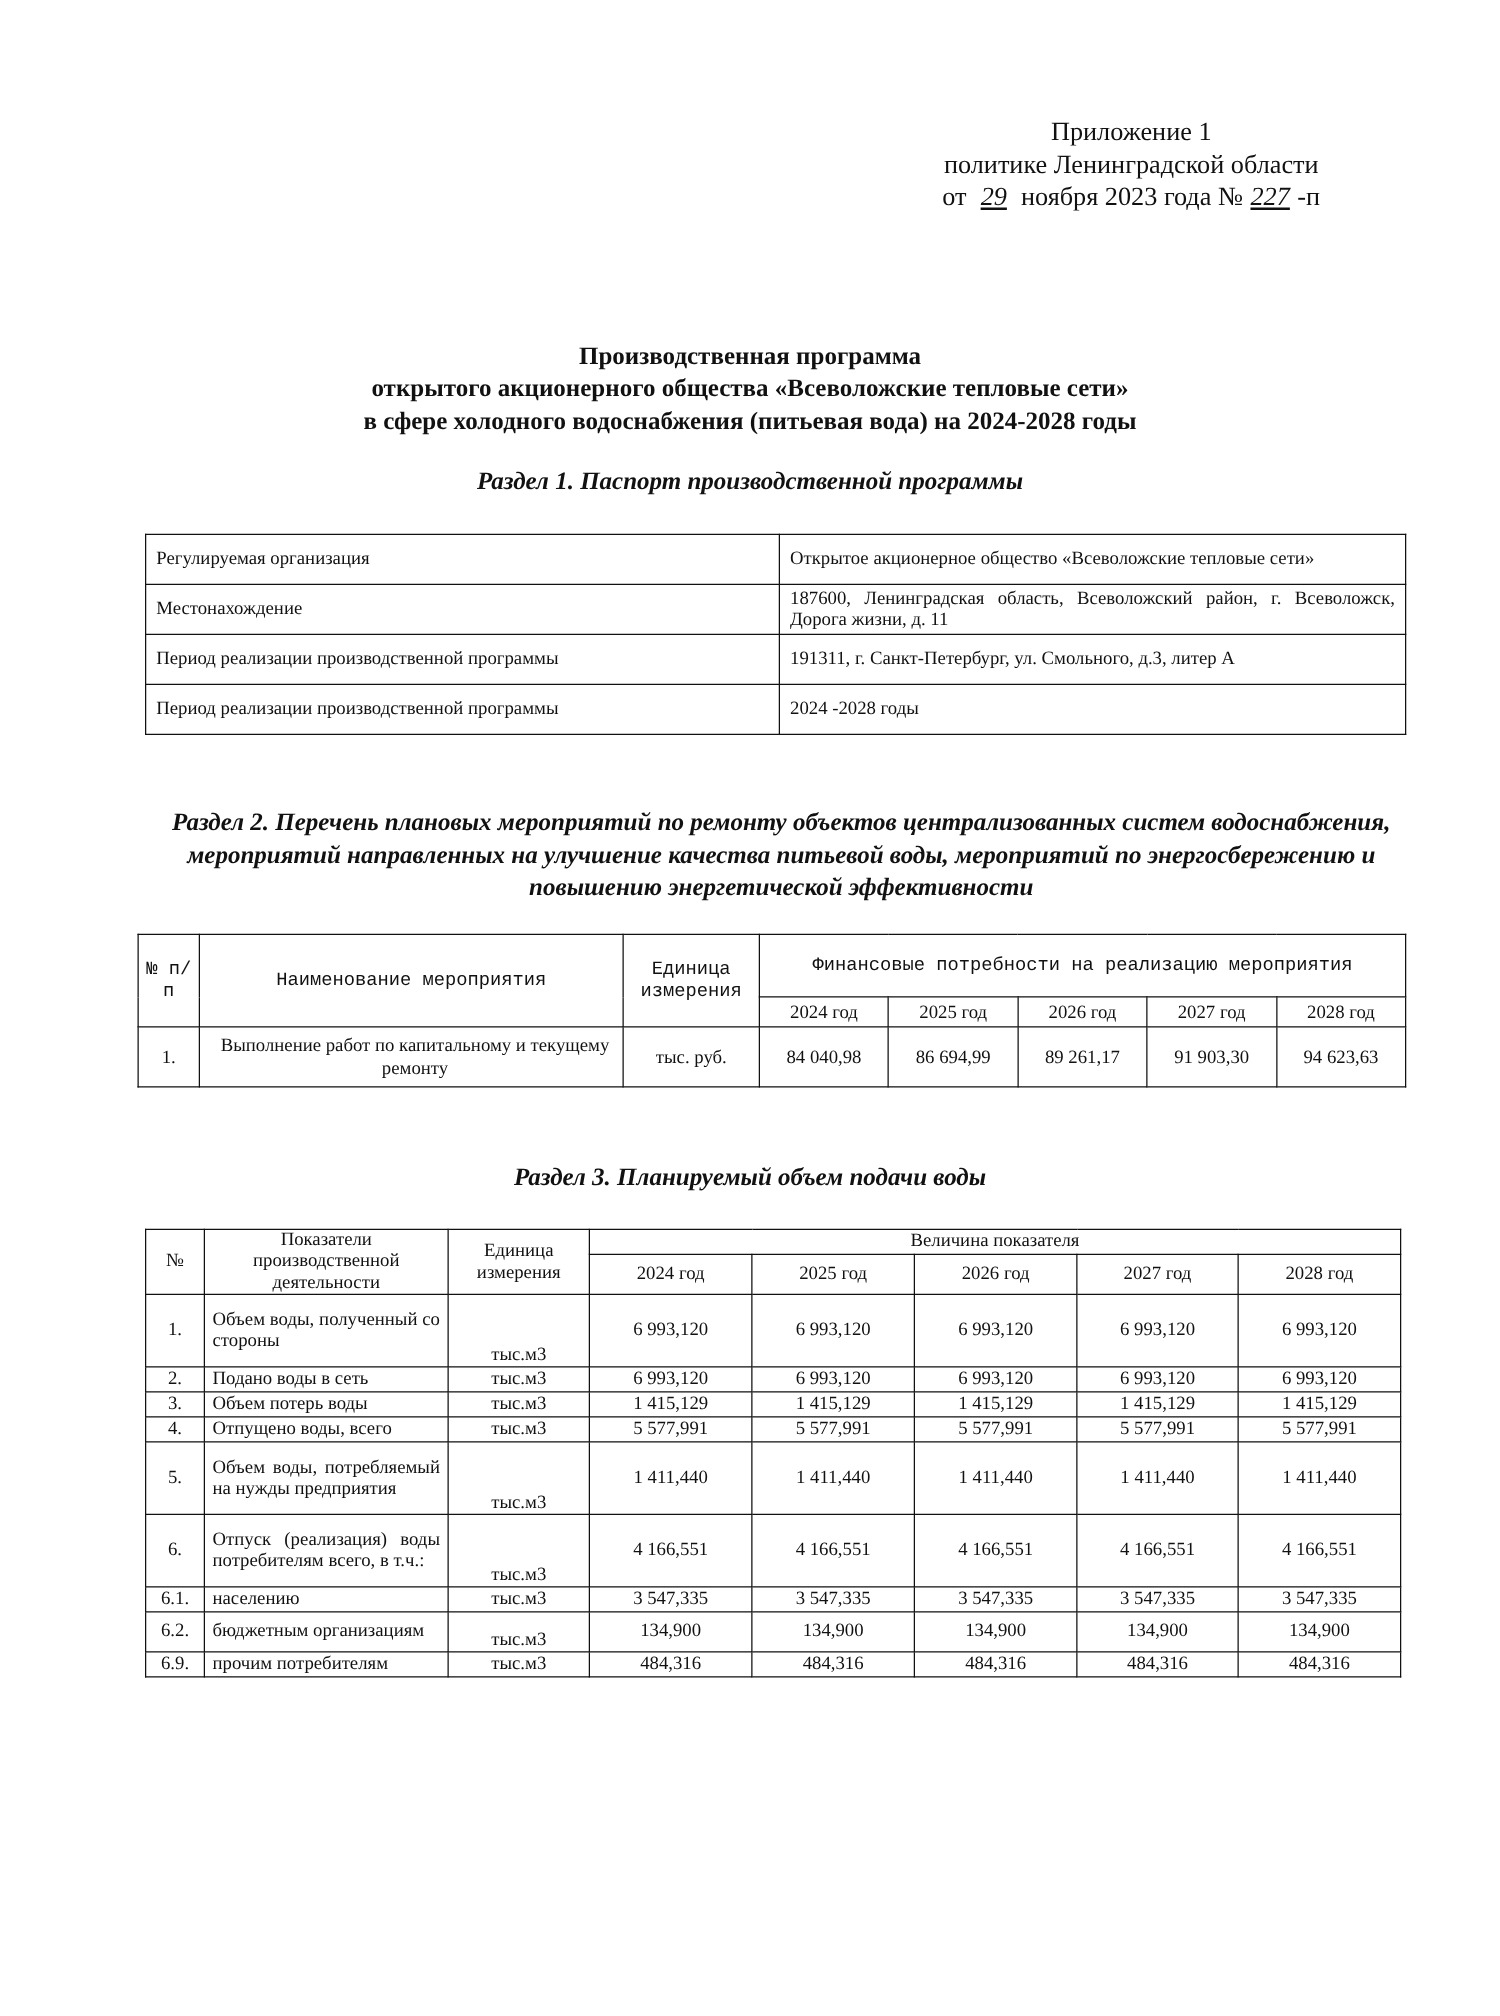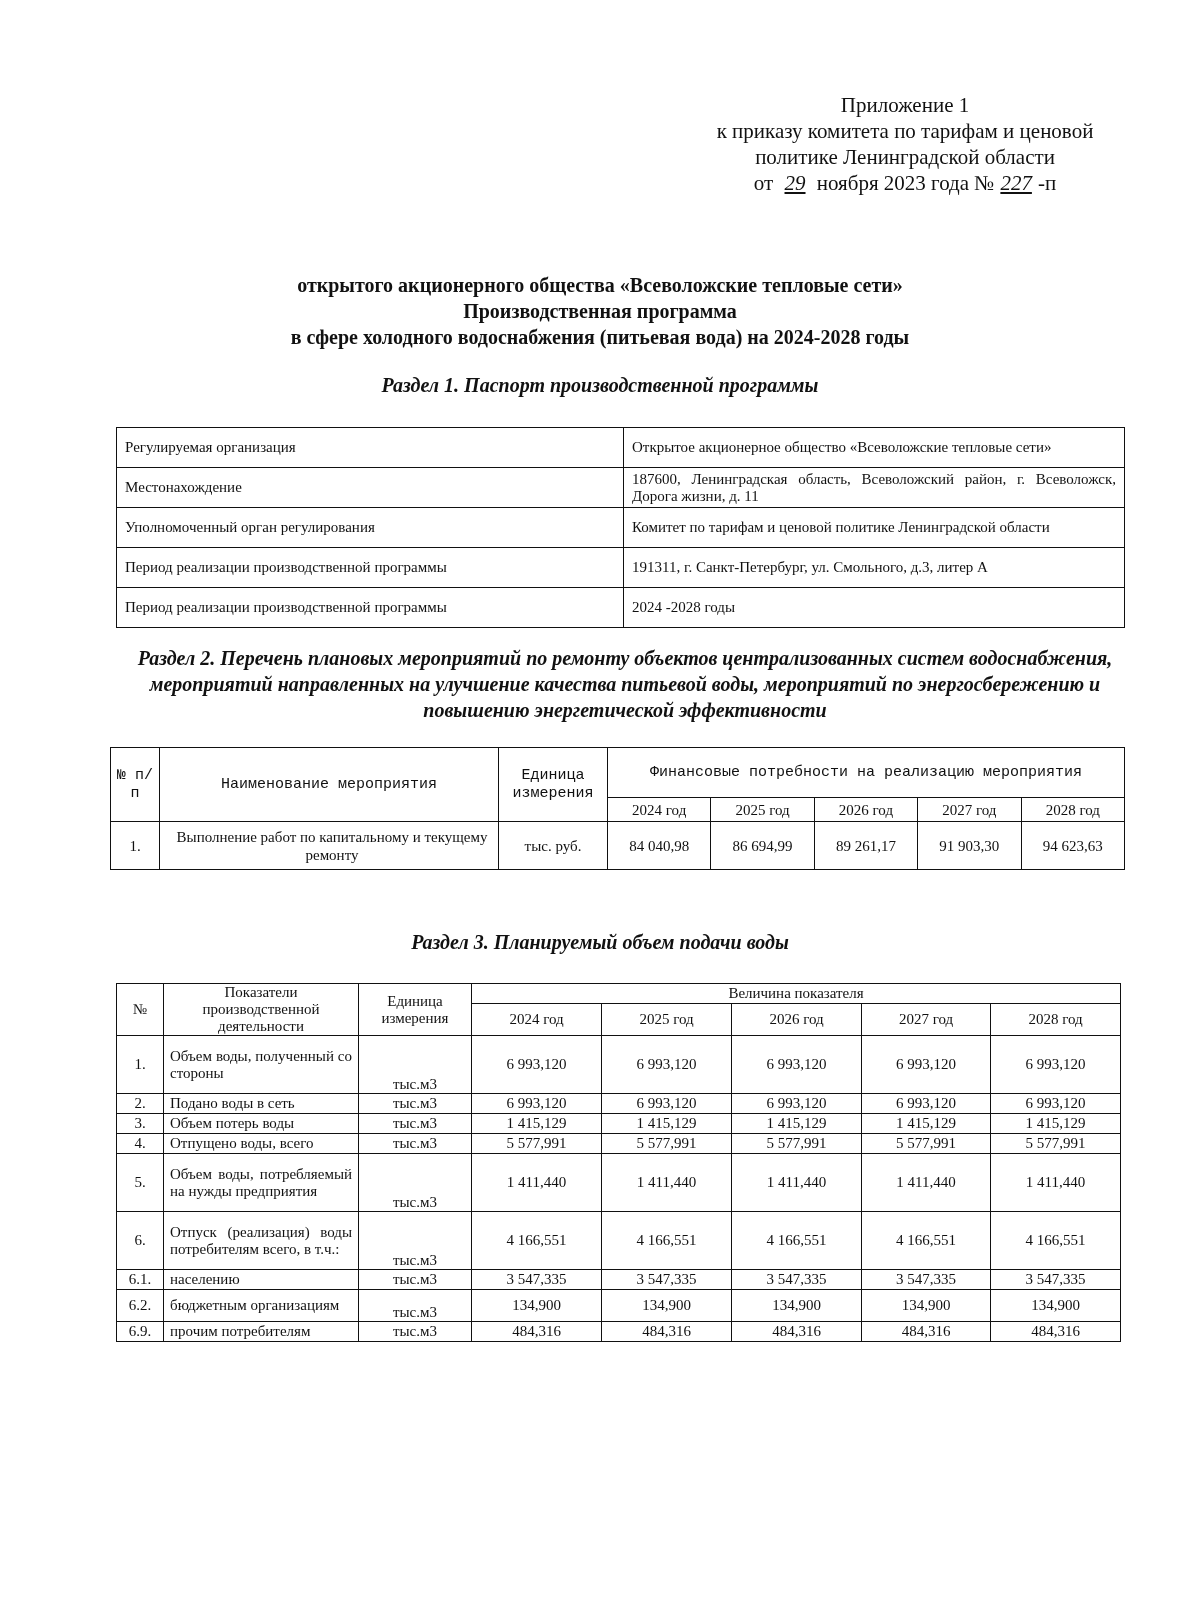--- a/index.html
+++ b/index.html
@@ -44,49 +44,44 @@
   .t3 .unit-bottom { vertical-align: bottom; }
   .t3 .tall { height: 58px; }
   .t3 .mid { height: 32px; }
   .t3 .short { height: 20px; }
 </style>
 </head>
 <body>
 
 <div class="appendix">
   <div>Приложение 1</div>
-  <div>к приказу комитета по тарифам и ценовой</div>
   <div>политике Ленинградской области</div>
   <div>
     <span>от</span>
     <span class="hand">29</span>
     <span>ноября 2023 года №</span><span class="hand">227</span><span>-п</span>
   </div>
 </div>
 
 <div class="title">
+  <div>Производственная программа</div>
   <div>открытого акционерного общества «Всеволожские тепловые сети»</div>
-  <div>Производственная программа</div>
   <div>в сфере холодного водоснабжения (питьевая вода) на 2024-2028 годы</div>
 </div>
 
 <div class="sec-title sec1">Раздел 1. Паспорт производственной программы</div>
 <table class="t1">
   <tbody>
     <tr>
       <td class="l">Регулируемая организация</td>
       <td class="r">Открытое акционерное общество «Всеволожские тепловые сети»</td>
     </tr>
     <tr>
       <td class="l">Местонахождение</td>
       <td class="r">187600, Ленинградская область, Всеволожский район, г. Всеволожск, Дорога жизни, д. 11</td>
-    </tr>
-    <tr>
-      <td class="l">Уполномоченный орган регулирования</td>
-      <td class="r">Комитет по тарифам и ценовой политике Ленинградской области</td>
     </tr>
     <tr>
       <td class="l">Период реализации производственной программы</td>
       <td class="r">191311, г. Санкт-Петербург, ул. Смольного, д.3, литер А</td>
     </tr>
     <tr>
       <td class="l">Период реализации производственной программы</td>
       <td class="r">2024 -2028 годы</td>
     </tr>
   </tbody>

